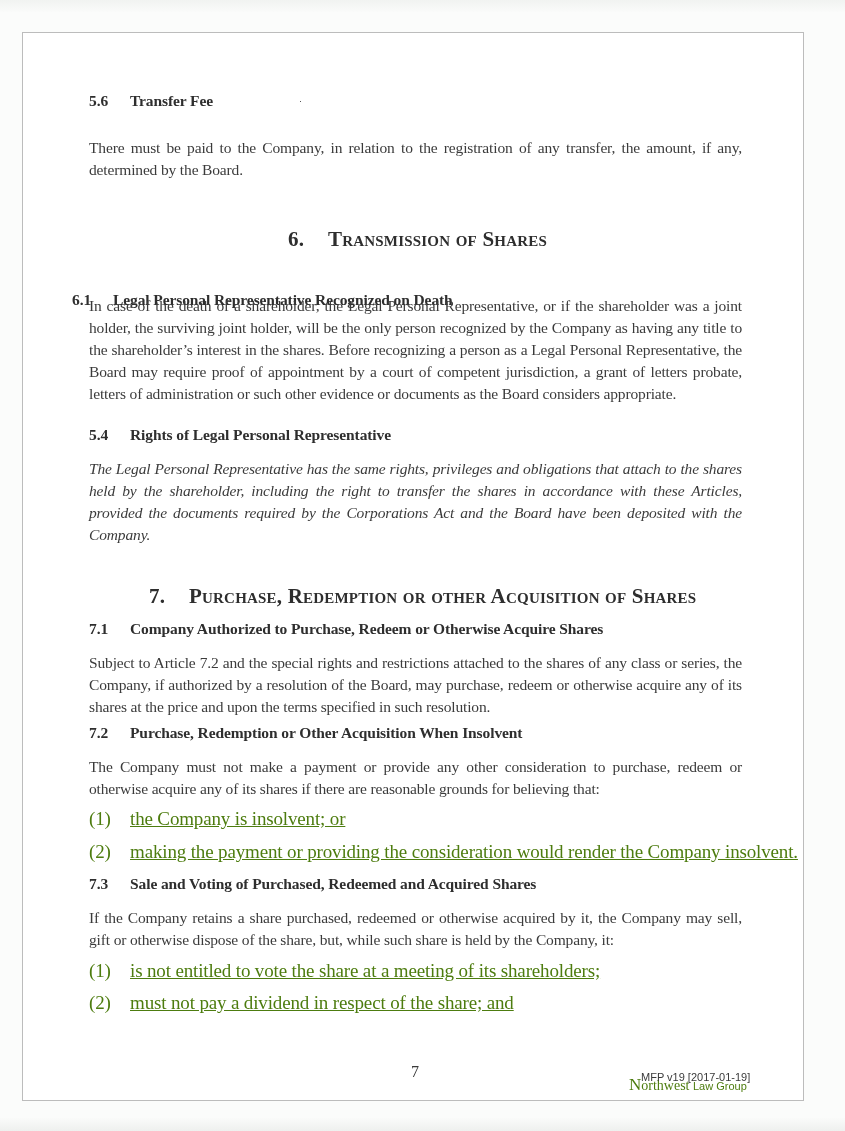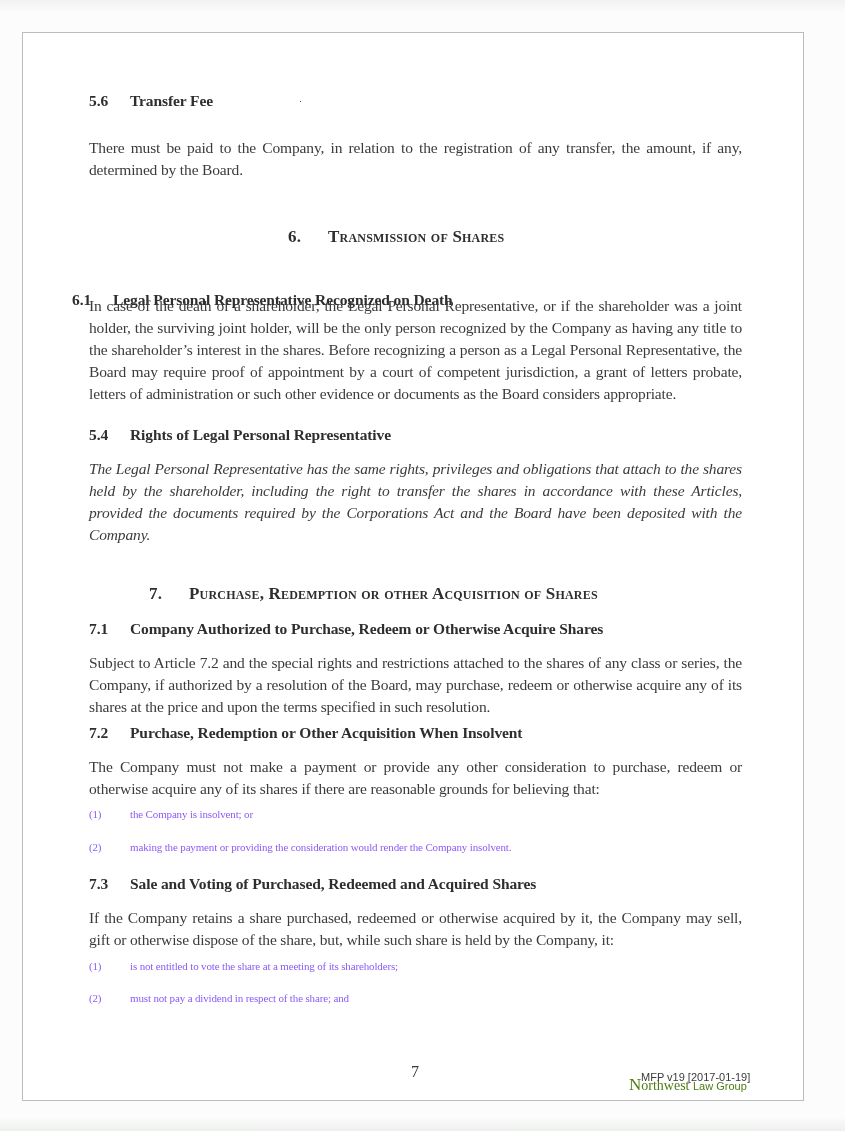--- a/index.html
+++ b/index.html
@@ -21,30 +21,30 @@
     position: absolute; left: 22px; top: 32px; width: 782px; height: 1069px;
     border: 1px solid #bcbcbc; background: #ffffff; box-sizing: border-box;
   }
   .abs { position: absolute; }
   .h2 {
     font-weight: bold; font-size: 15.5px; color: #2e2e2e; white-space: nowrap;
     letter-spacing: -0.1px;
   }
   .h2 .num { display: inline-block; width: 41px; }
   .h1 {
-    font-weight: bold; font-size: 17px; color: #2e2e2e; white-space: nowrap;
+    font-weight: bold; font-size: 21px; color: #2e2e2e; white-space: nowrap;
     font-variant: small-caps; letter-spacing: 0.2px;
   }
   .h1 .num { display: inline-block; width: 40px; }
   .para {
     font-size: 15.5px; line-height: 22px; text-align: justify;
     width: 653px; color: #3b3b3b; letter-spacing: -0.15px;
   }
   .item {
-    font-size: 11px; color: #8b5cf6; white-space: nowrap; letter-spacing: -0.15px;
+    font-size: 19px; color: #4d7c0f; white-space: nowrap; letter-spacing: -0.15px; text-decoration: underline;
   }
   .item .num { display: inline-block; width: 41px; }
   .pagenum { font-size: 16px; color: #3a3a3a; }
   .footer-firm { font-size: 14px; color: #4d7c0f; white-space: nowrap; margin-top: 28px; }
   .footer-firm .big { font-size: 17px; font-family: "Liberation Serif", serif; }
   .footer-firm .small { font-family: "Liberation Sans", sans-serif; font-size: 11px; }
   .footer-ver { font-family: "Liberation Sans", sans-serif; font-size: 11px; color: #3a3a3a; white-space: nowrap; }
   .speck { position: absolute; left: 300px; top: 101px; width: 1px; height: 1px; background: #555; }
 </style>
 </head>

